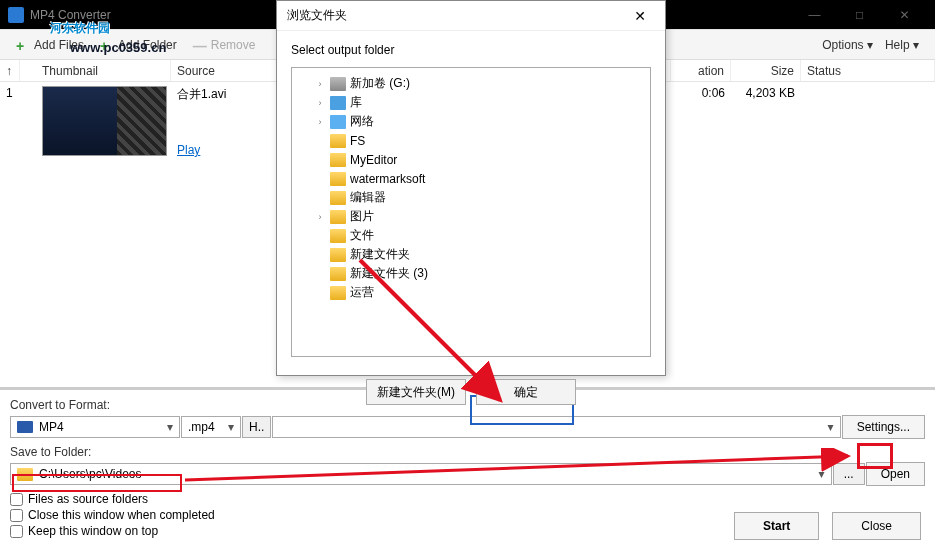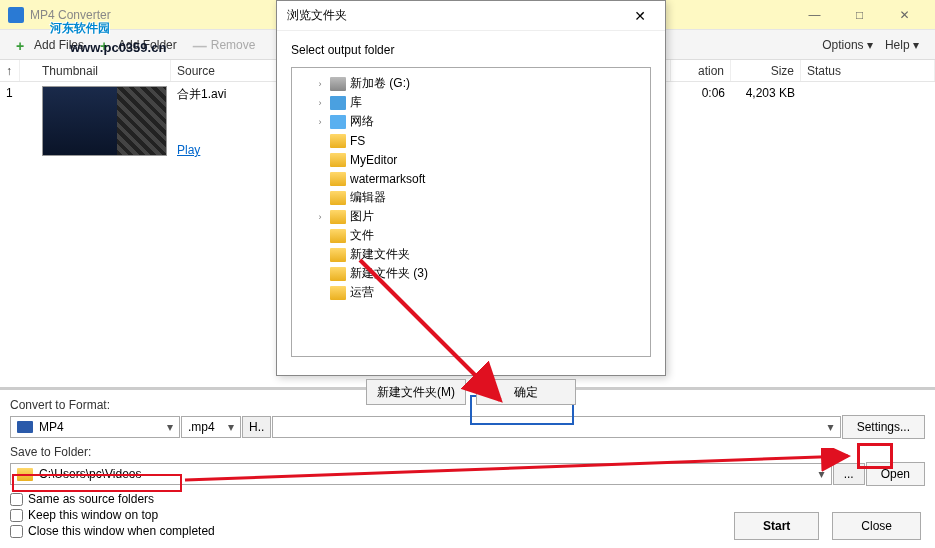--- a/index.html
+++ b/index.html
@@ -1,19 +1,19 @@
 <!DOCTYPE html>
 <html><head>
 <meta charset="utf-8">
 <style>
 * { box-sizing: border-box; margin: 0; padding: 0; font-family: "Segoe UI", Tahoma, sans-serif; font-size: 12px; }
 body { background: #fff; width: 935px; height: 548px; position: relative; overflow: hidden; }
 
 
-.titlebar { height: 30px; background: #fef9c3; display: flex; align-items: center; padding: 0 8px; border-bottom: 1px solid #e5e5e5; }
+.titlebar { height: 30px; background: #000000; display: flex; align-items: center; padding: 0 8px; border-bottom: 1px solid #e5e5e5; }
 .titlebar .app-icon { width: 16px; height: 16px; background: #2a7ad4; border-radius: 2px; margin-right: 6px; }
 .titlebar .title { flex: 1; color: #888; }
 .titlebar .winbtn { width: 45px; height: 28px; display: flex; align-items: center; justify-content: center; color: #666; }
 
 .toolbar { height: 30px; background: #f5f5f5; display: flex; align-items: center; padding: 0 8px; border-bottom: 1px solid #ddd; }
 .tb-btn { display: flex; align-items: center; gap: 4px; padding: 3px 8px; color: #333; cursor: pointer; }
 .tb-btn.disabled { color: #aaa; }
 .tb-icon { width: 14px; height: 14px; display: inline-block; }
 .tb-icon.plus { color: #3a9d3a; font-weight: bold; font-size: 14px; }
 .tb-icon.minus { color: #bbb; font-weight: bold; font-size: 14px; }
@@ -167,30 +167,30 @@
     <div class="combo">
       <span class="ico folder" style="width:16px;height:13px;display:inline-block;margin-right:6px"></span>
       <span>C:\Users\pc\Videos</span>
     </div>
     <button class="small-btn" style="width:32px">...</button>
     <button class="btn">Open</button>
   </div>
 
   <label class="checkbox">
     <input type="checkbox" style="">
-    <span>Same as source folders</span>
+    <span>Files as source folders</span>
   </label>
 
+  <label class="checkbox">
+    <input type="checkbox" style="">
+    <span>Close this window when completed</span>
+  </label>
   <label class="checkbox">
     <input type="checkbox" style="">
     <span>Keep this window on top</span>
-  </label>
-  <label class="checkbox">
-    <input type="checkbox" style="">
-    <span>Close this window when completed</span>
   </label>
 </div>
 
 <div class="footer">
   <button class="btn primary">Start</button>
   <button class="btn">Close</button>
 </div>
 
 <div class="dialog">
   <div class="dlg-title">

